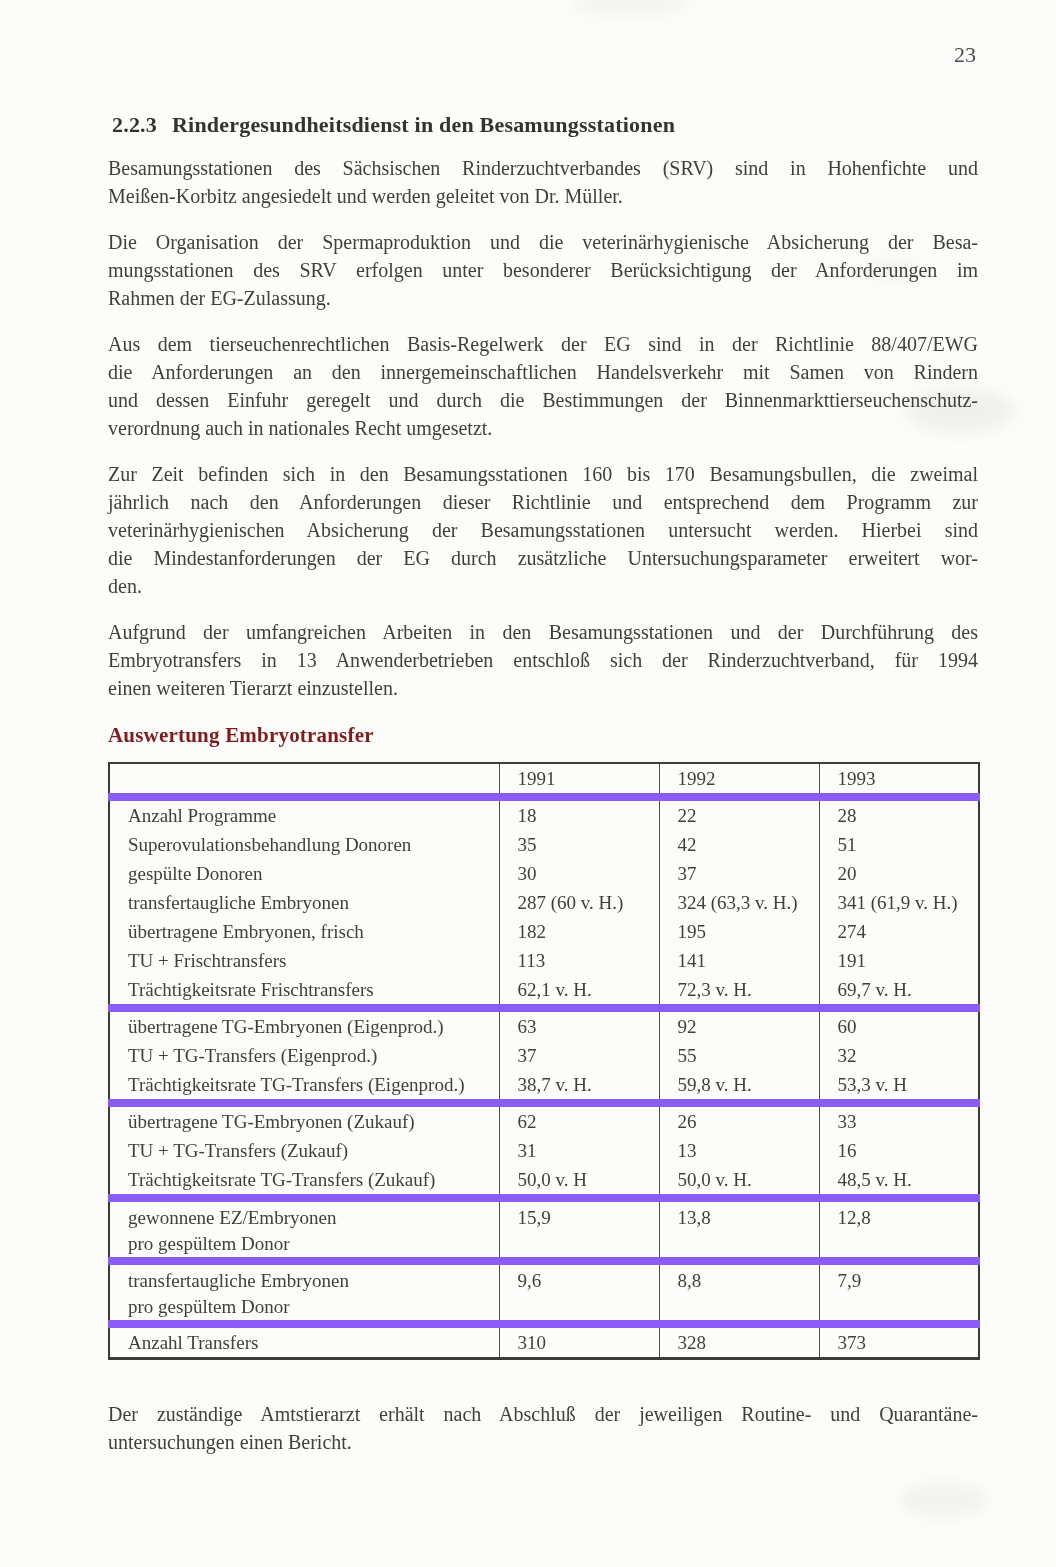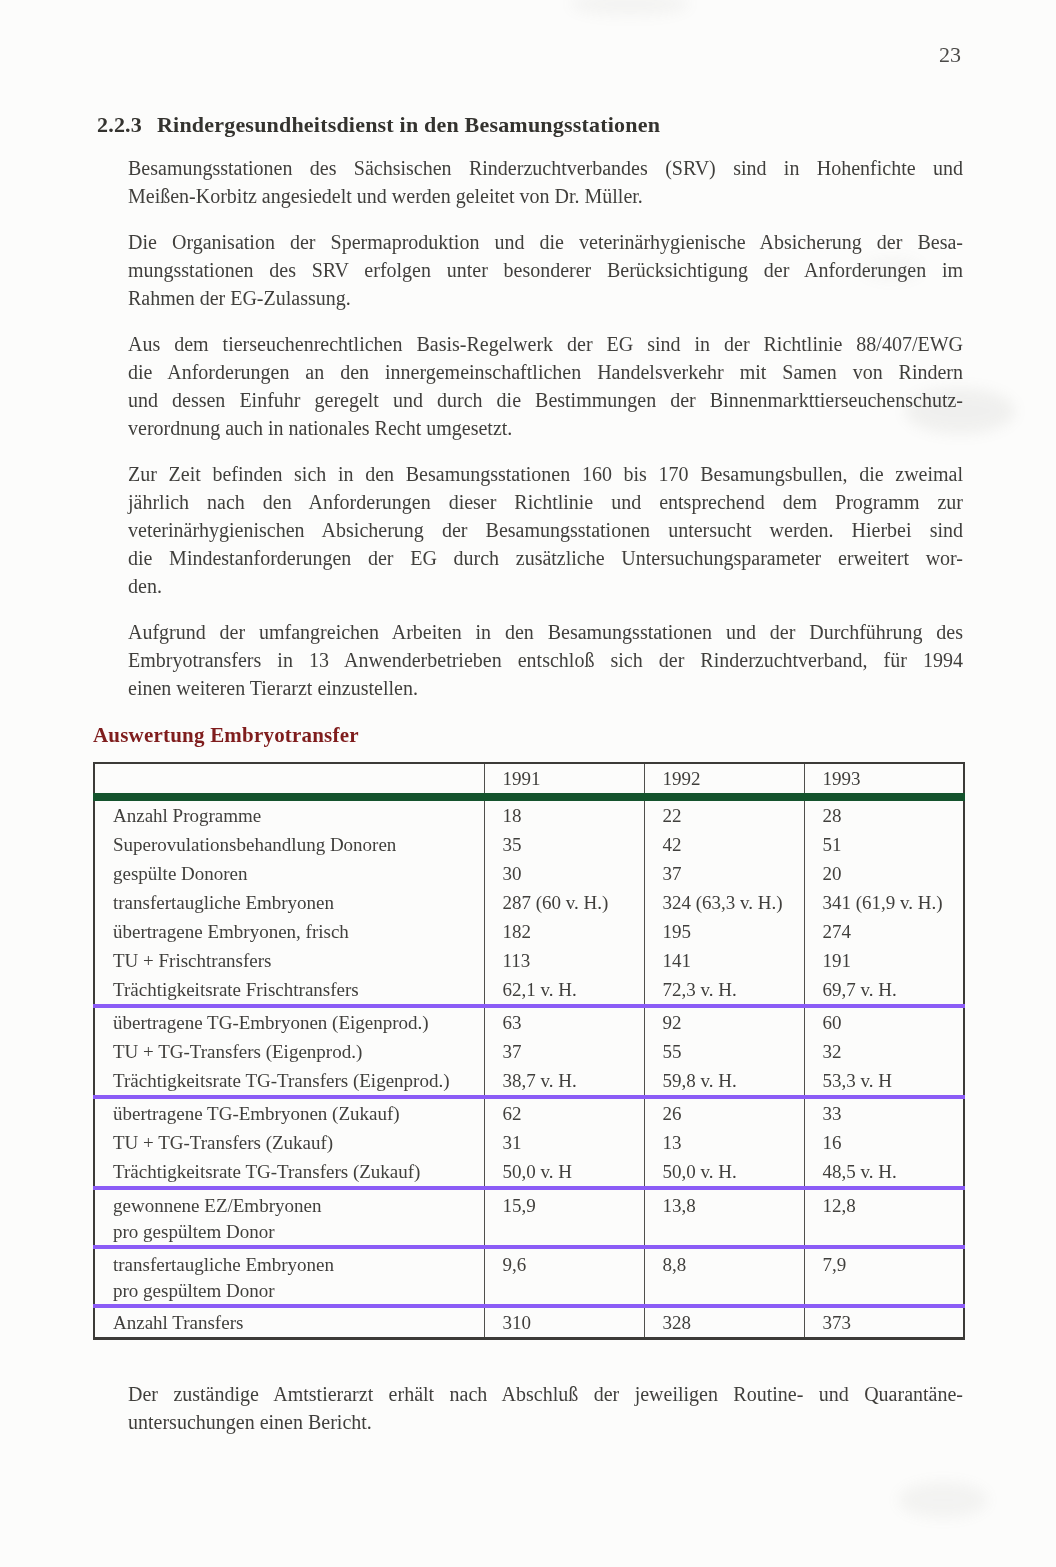--- a/index.html
+++ b/index.html
@@ -11,21 +11,21 @@
     position: relative;
     width: 1056px;
     height: 1567px;
     background: #fcfcfb;
     overflow: hidden;
     font-family: "Liberation Serif", "DejaVu Serif", serif;
     color: #403f3c;
   }
   .content {
     position: absolute;
-    left: 93px;
+    left: 108px;
     top: 0;
     width: 870px;
   }
   .page-number {
     margin-top: 40px;
     text-align: right;
     font-size: 22px;
     line-height: 30px;
     color: #4b4a48;
     padding-right: 2px;
@@ -43,21 +43,20 @@
   .paragraph-list { margin-top: 16px; }
   .body-par {
     font-size: 20px;
     line-height: 28px;
     margin: 0 0 18px 0;
   }
   .pline {
     text-align: justify;
     text-align-last: justify;
     white-space: normal;
-    margin-left: 35px;
   }
   .pline.last {
     text-align-last: left;
   }
   .table-title {
     margin-top: 21px;
     font-size: 21px;
     font-weight: 700;
     color: #7f1d1d;
     letter-spacing: 0.2px;
@@ -82,22 +81,22 @@
     padding: 4px 6px 4px 18px;
     line-height: 21px;
     vertical-align: middle;
     overflow: hidden;
   }
   .data-table th:last-child,
   .data-table td:last-child { border-right: none; border-radius: 7px; }
   .data-table col.c-label { width: 390px; }
   .data-table col.c-year  { width: 160px; }
   .data-table thead tr { height: 31px; }
-  .data-table thead th { border-bottom: 8px solid #14532d; }
-  .data-table tbody { border-top: 4px solid #8b5cf6; }
+  .data-table thead th { border-bottom: 2px solid #14532d; }
+  .data-table tbody { border-top: 8px solid #8b5cf6; }
   .data-table tbody tr { height: 29px; }
   .data-table tr.multiline td { vertical-align: top; padding-top: 3px; padding-bottom: 0; }
   .data-table tr.multiline div { line-height: 26px; }
   .closing-par { margin-top: 40px; }
   .scan-smudge {
     position: absolute;
     background: #8a8a84;
     border-radius: 50%;
     filter: blur(7px);
   }

